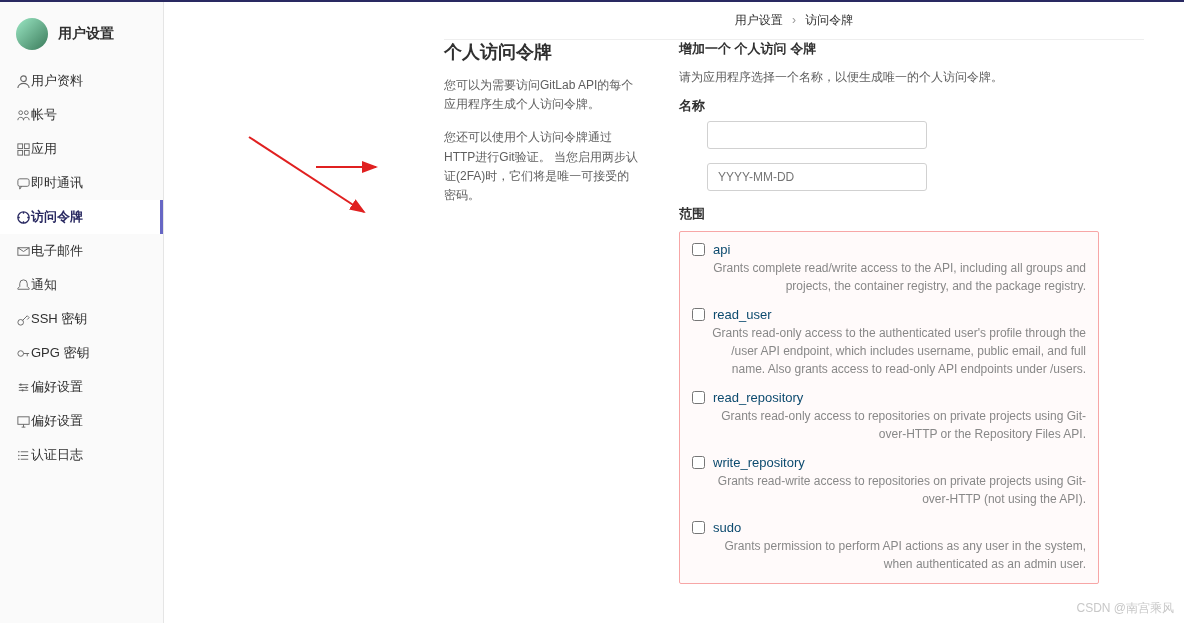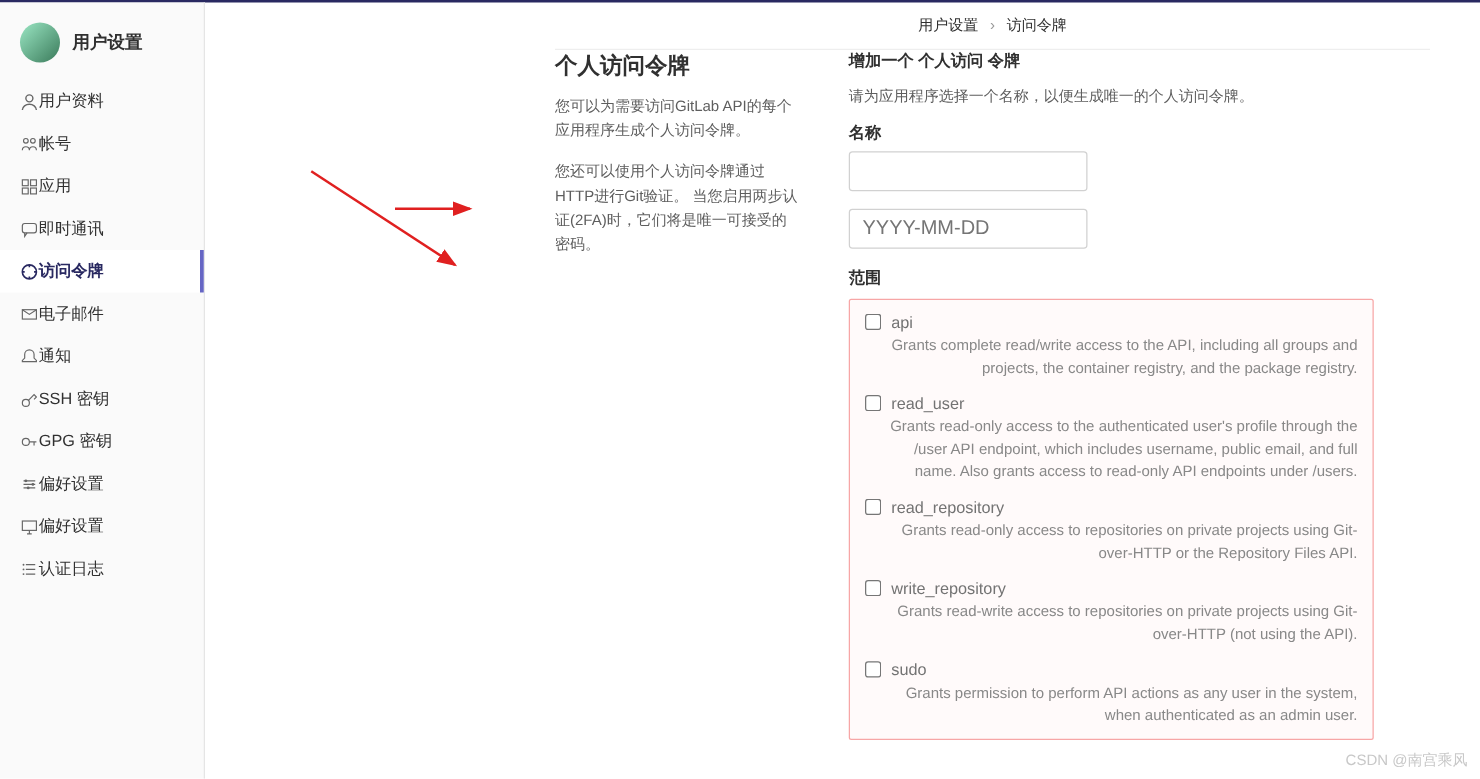--- a/index.html
+++ b/index.html
@@ -17,27 +17,27 @@
     .breadcrumb { padding: 10px 0; font-size: 12px; color: #303030; border-bottom: 1px solid #eee; margin-bottom: 0; text-align: center; }
     .breadcrumb-sep { color: #999; margin: 0 6px; }
     .content-row { display: flex; gap: 40px; }
     .left-col { width: 195px; flex-shrink: 0; }
     .right-col { flex: 1; max-width: 420px; }
     h2 { font-size: 18px; font-weight: 600; margin-bottom: 12px; }
     h3 { font-size: 13px; font-weight: 600; margin-bottom: 10px; }
     .desc { font-size: 12px; color: #5e5e5e; line-height: 1.6; margin-bottom: 14px; }
     .form-group { margin-bottom: 14px; }
     .form-label { display: block; font-size: 13px; font-weight: 600; margin-bottom: 6px; }
-    .form-input { width: 191px; padding: 6px 10px; border: 1px solid #d1d1d1; border-radius: 3px; font-size: 16px; }
+    .form-input { width: 220px; padding: 6px 10px; border: 1px solid #d1d1d1; border-radius: 3px; font-size: 12px; margin-left: 28px; }
     .scopes-box { border: 1px solid #f7a6a6; border-radius: 2px; padding: 10px 12px; background: #fffafa; }
     .scope-item { margin-bottom: 12px; }
     .scope-item:last-child { margin-bottom: 0; }
     .scope-head { display: flex; align-items: center; gap: 8px; }
     .scope-head input { margin: 0; }
-    .scope-name { font-size: 13px; color: #737373; font-weight: 500; }
+    .scope-name { font-size: 13px; color: #0c4a6e; font-weight: 500; }
     .scope-desc { font-size: 12px; color: #888; margin-left: 20px; margin-top: 2px; line-height: 1.5; text-align: right; }
     .arrow-svg { position: absolute; pointer-events: none; z-index: 5; }
     .watermark { position: absolute; bottom: 6px; right: 10px; font-size: 12px; color: #c8c8c8; }
     .scopes-legend { font-size: 13px; font-weight: 600; margin-bottom: 8px; }
   </style>
 </head>
 <body>
 
 <div class="topbar"></div>
 <div class="layout">

